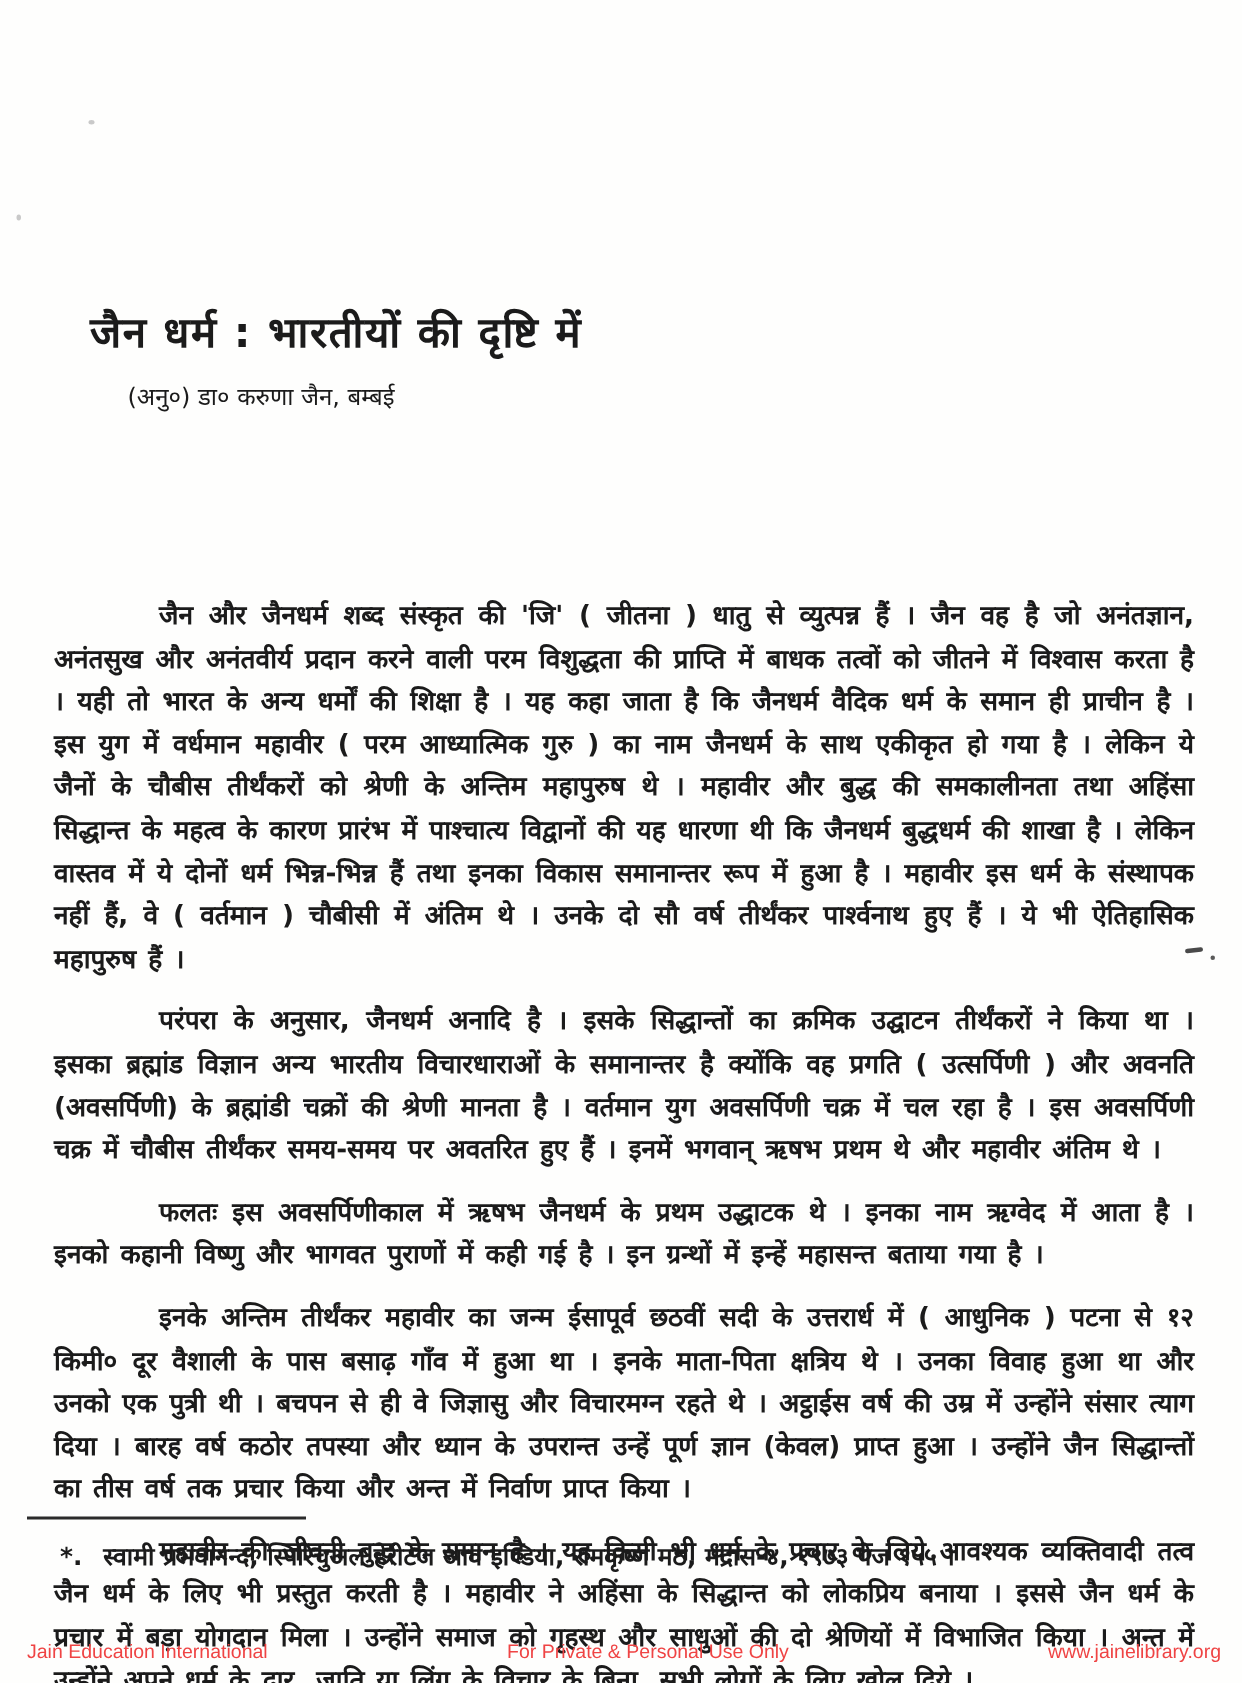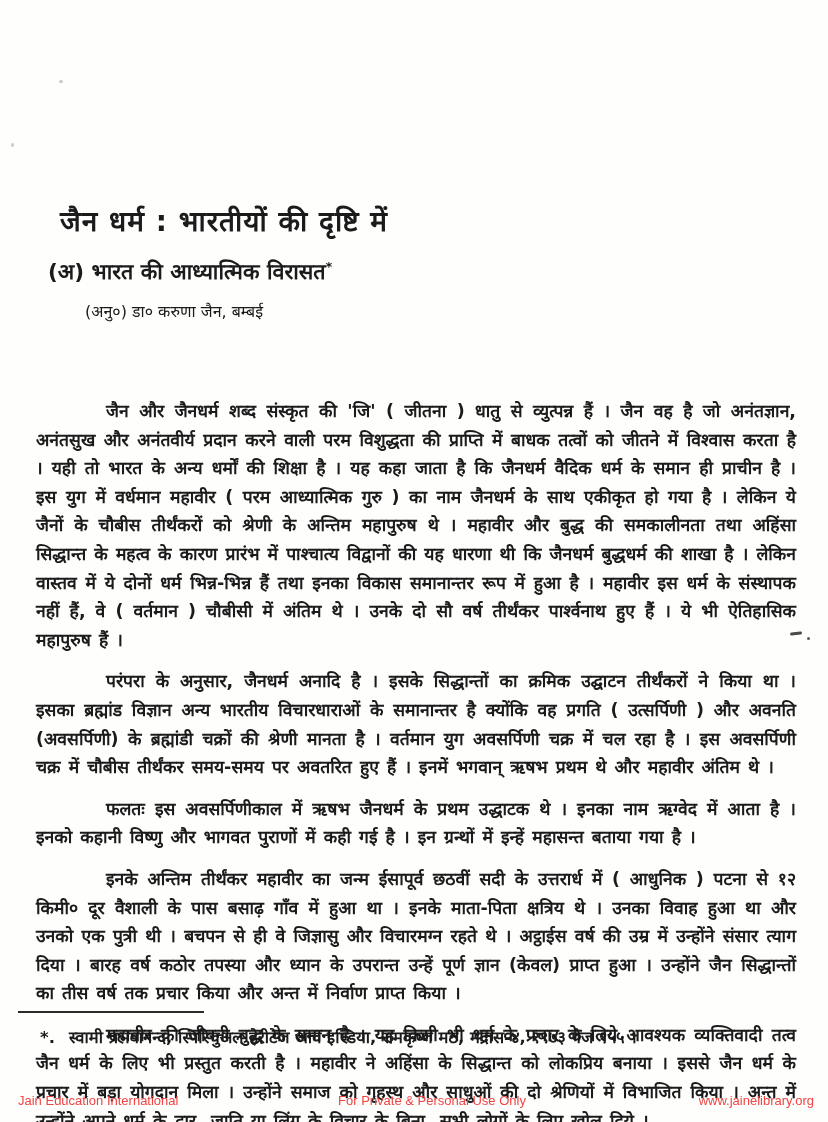--- a/index.html
+++ b/index.html
@@ -151,21 +151,20 @@
 </head>
 <body>
 
 <div class="page">
 
   <div class="speck-1"></div>
   <div class="speck-2"></div>
 
   <div class="heading-block">
     <h1 class="doc-title">जैन धर्म : भारतीयों की दृष्टि में</h1>
-    <h2 class="doc-subtitle"><span>(अ) भारत की आध्यात्मिक विरासत</span><sup>*</sup></h2>
     <div class="doc-translator">(अनु०) डा० करुणा जैन, बम्बई</div>
   </div>
 
   <div class="article-body">
     <p>जैन और जैनधर्म शब्द संस्कृत की 'जि' ( जीतना )  धातु से व्युत्पन्न हैं । जैन वह है जो अनंतज्ञान, अनंतसुख और अनंतवीर्य प्रदान करने वाली  परम विशुद्धता की  प्राप्ति में  बाधक तत्वों को  जीतने में विश्वास करता है । यही तो भारत के अन्य धर्मों की शिक्षा है । यह कहा जाता है कि  जैनधर्म वैदिक धर्म के समान ही प्राचीन है । इस युग में वर्धमान महावीर ( परम आध्यात्मिक गुरु ) का नाम जैनधर्म के साथ एकीकृत हो गया है ।  लेकिन ये जैनों के चौबीस तीर्थंकरों को श्रेणी के अन्तिम महापुरुष थे ।  महावीर और बुद्ध की  समकालीनता तथा  अहिंसा सिद्धान्त के  महत्व के कारण प्रारंभ में पाश्चात्य विद्वानों की यह धारणा थी कि  जैनधर्म बुद्धधर्म की  शाखा है ।  लेकिन वास्तव में ये  दोनों धर्म  भिन्न-भिन्न हैं तथा इनका विकास  समानान्तर रूप में  हुआ है ।  महावीर इस धर्म के  संस्थापक नहीं हैं,  वे ( वर्तमान )  चौबीसी में अंतिम थे । उनके दो सौ वर्ष तीर्थंकर पार्श्वनाथ हुए हैं । ये भी ऐतिहासिक महापुरुष हैं ।</p>
     <p>परंपरा के अनुसार, जैनधर्म अनादि है ।  इसके सिद्धान्तों का  क्रमिक उद्घाटन तीर्थंकरों ने किया था । इसका ब्रह्मांड विज्ञान अन्य भारतीय विचारधाराओं के समानान्तर है क्योंकि वह प्रगति ( उत्सर्पिणी ) और अवनति (अवसर्पिणी) के ब्रह्मांडी चक्रों की  श्रेणी मानता है ।  वर्तमान युग अवसर्पिणी चक्र में  चल रहा है ।  इस  अवसर्पिणी चक्र में  चौबीस तीर्थंकर समय-समय पर अवतरित हुए हैं । इनमें भगवान् ऋषभ प्रथम थे और महावीर  अंतिम थे ।</p>
     <p>फलतः इस अवसर्पिणीकाल में  ऋषभ जैनधर्म के  प्रथम उद्धाटक थे । इनका नाम ऋग्वेद में आता है । इनको कहानी विष्णु और भागवत पुराणों में कही गई है । इन ग्रन्थों में इन्हें महासन्त बताया गया है ।</p>
     <p>इनके अन्तिम  तीर्थंकर महावीर का  जन्म ईसापूर्व  छठवीं सदी के  उत्तरार्ध में  ( आधुनिक )  पटना से १२ किमी० दूर वैशाली के  पास बसाढ़ गाँव में हुआ था ।  इनके माता-पिता क्षत्रिय थे ।  उनका विवाह हुआ था  और उनको एक पुत्री थी ।  बचपन से ही वे जिज्ञासु और विचारमग्न रहते थे ।  अट्ठाईस वर्ष की उम्र में  उन्होंने संसार त्याग दिया । बारह वर्ष कठोर  तपस्या और  ध्यान के उपरान्त उन्हें  पूर्ण ज्ञान  (केवल) प्राप्त हुआ ।  उन्होंने जैन सिद्धान्तों का तीस वर्ष तक प्रचार किया और अन्त में निर्वाण प्राप्त किया ।</p>
     <p>महावीर की जीवनी  बुद्ध के समान है ।  यह किसी  भी  धर्म के  प्रचार के लिये  आवश्यक  व्यक्तिवादी  तत्व जैन धर्म के लिए भी प्रस्तुत करती है ।  महावीर ने  अहिंसा के सिद्धान्त को  लोकप्रिय बनाया ।  इससे जैन धर्म के प्रचार में बड़ा योगदान मिला ।  उन्होंने समाज को गृहस्थ  और साधुओं की दो  श्रेणियों में  विभाजित किया ।  अन्त में उन्होंने अपने धर्म के द्वार, जाति या लिंग के विचार के बिना, सभी लोगों के लिए खोल दिये ।</p>
   </div>

